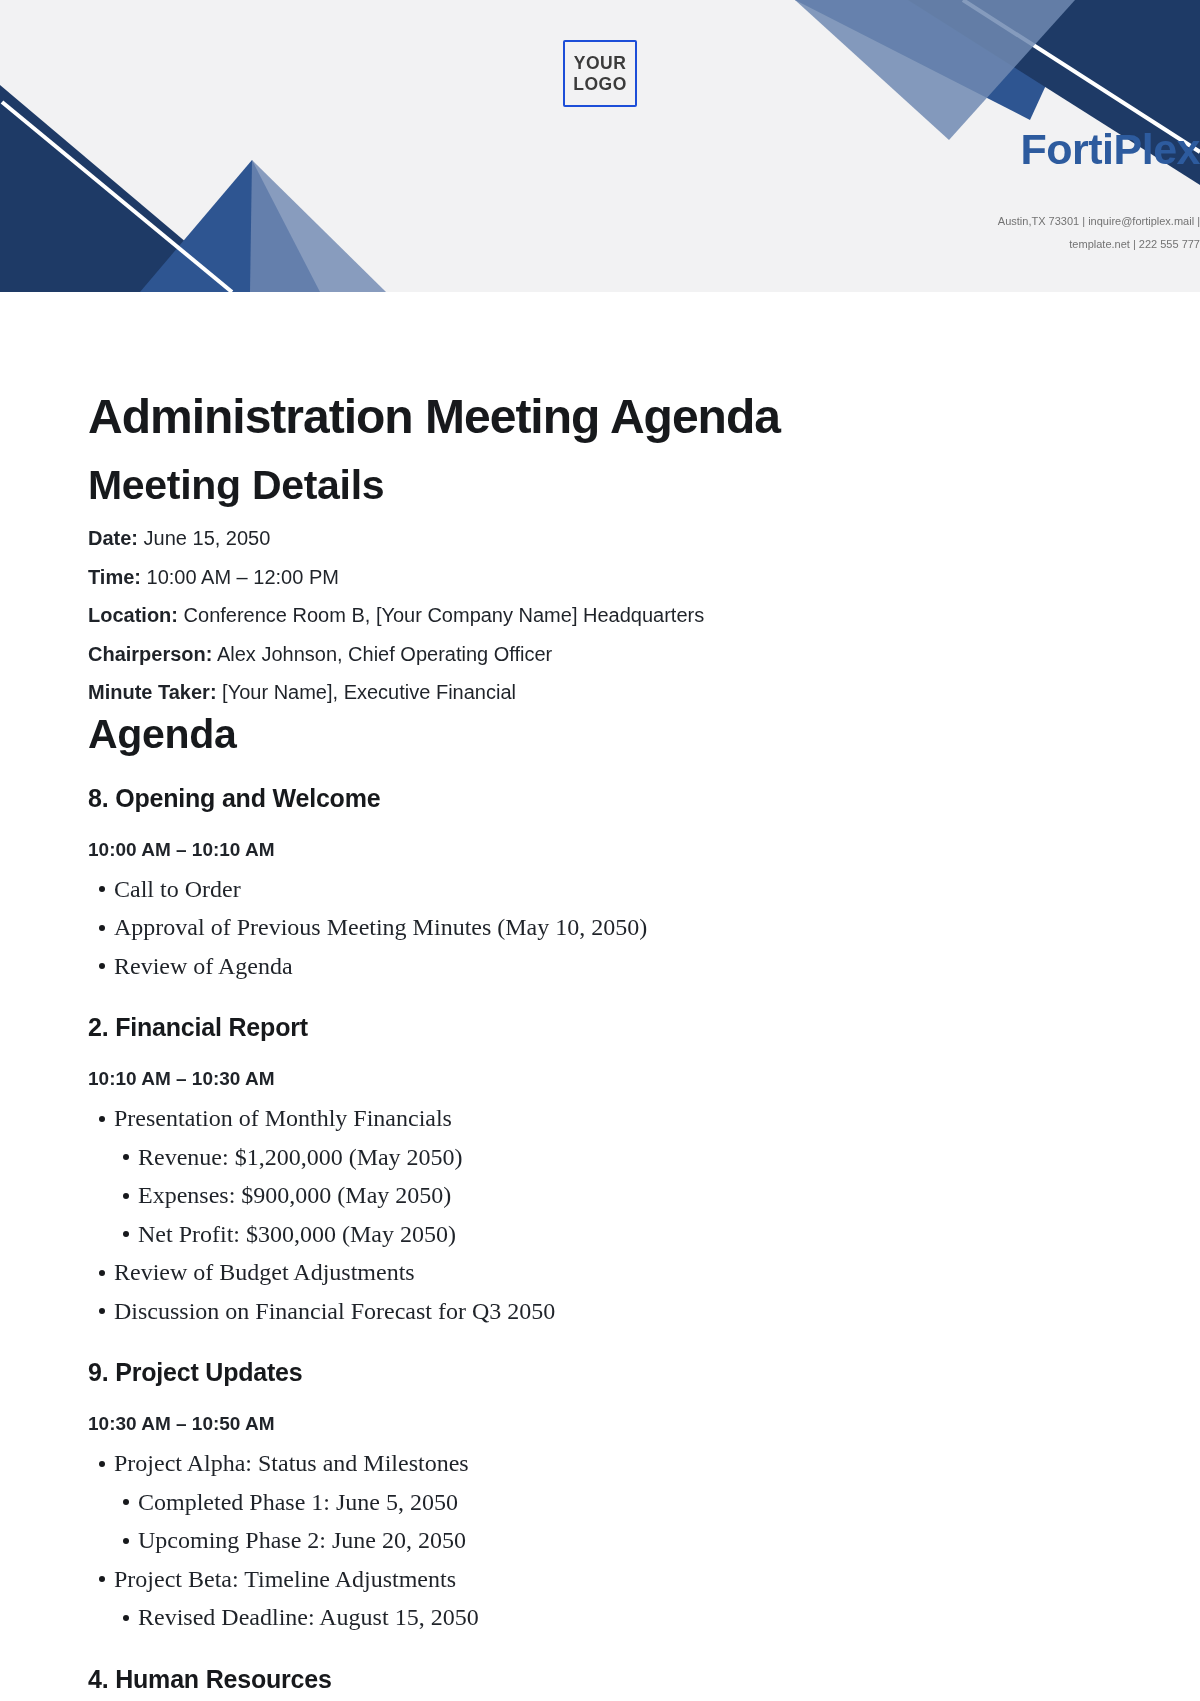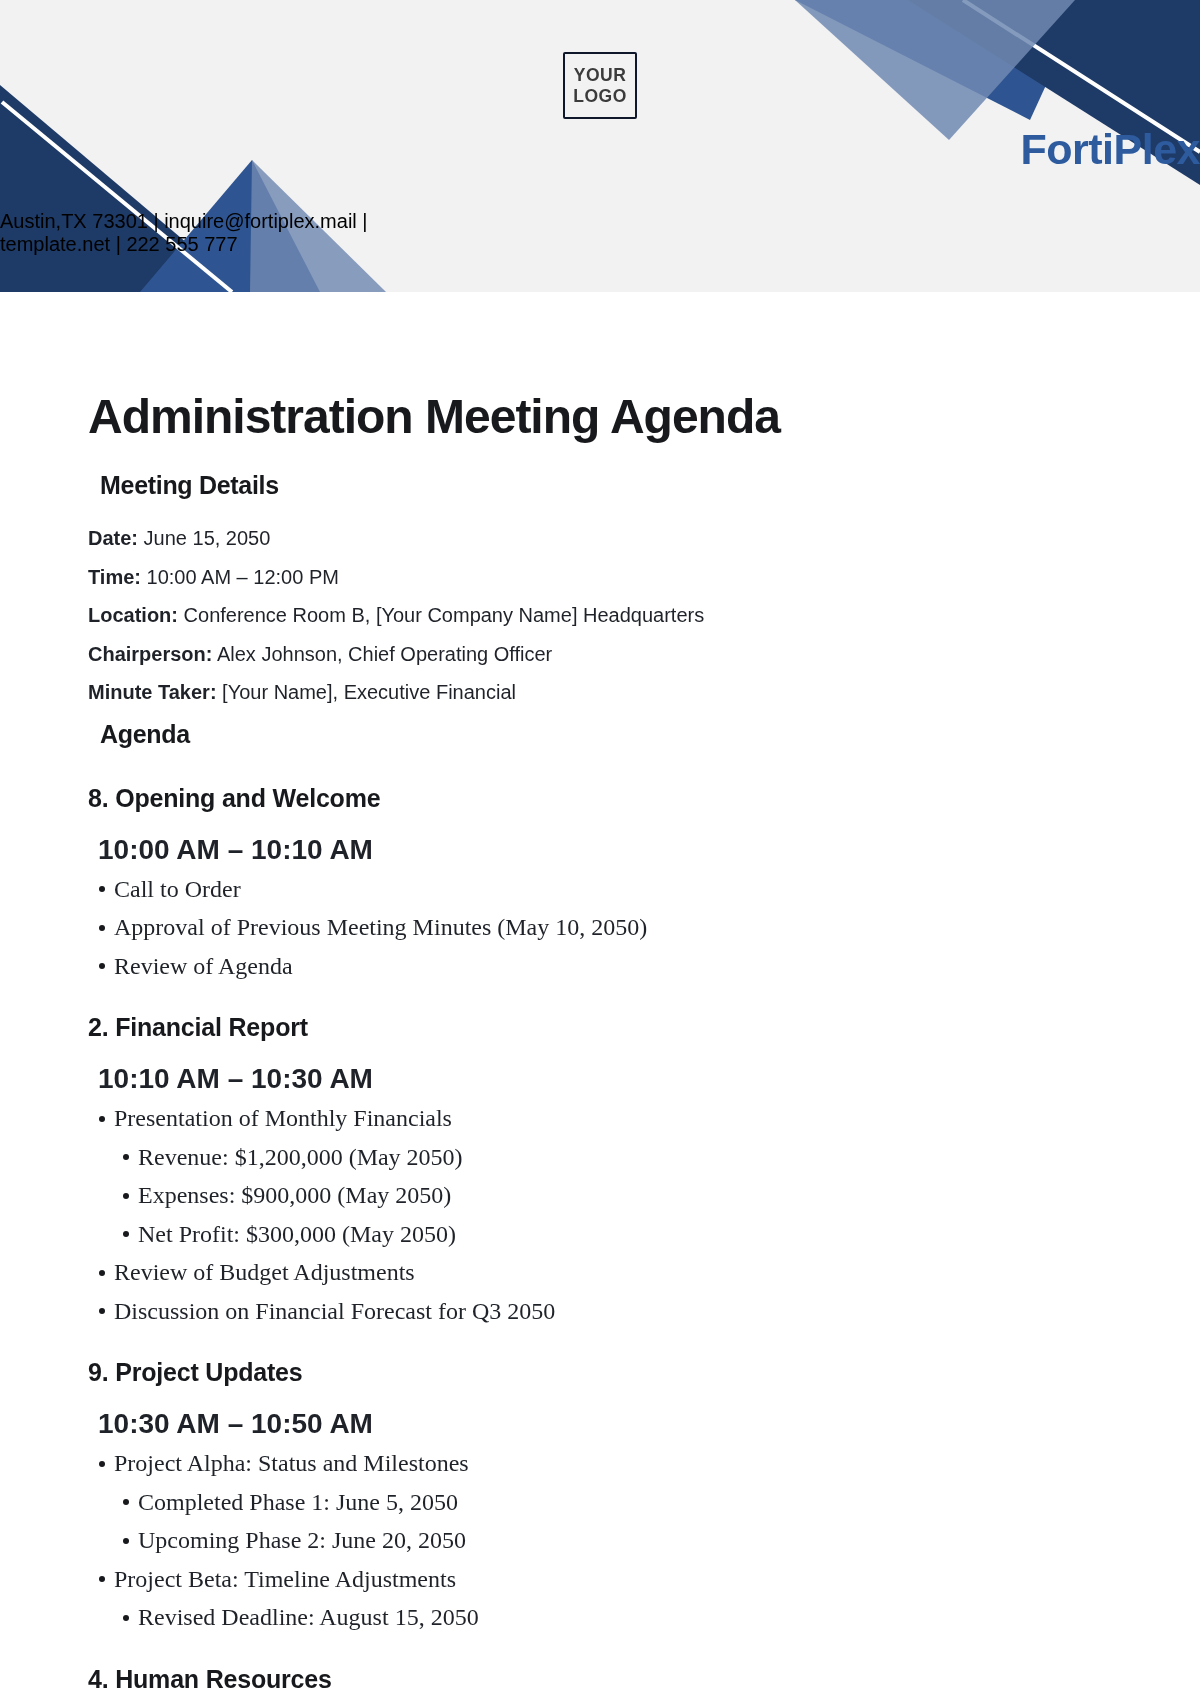--- a/index.html
+++ b/index.html
@@ -20,55 +20,55 @@
   }
   
   .header{position:relative;height:292px;background:var(--header-bg);}
   .decor{position:absolute;inset:0;width:100%;height:100%;display:block;}
   .poly-navy{fill:var(--navy);}
   .poly-medium{fill:var(--medium);}
   .poly-steel{fill:var(--steel);}
   .white-line{stroke:#ffffff;stroke-width:4;fill:none;}
   .logo-box{
     position:absolute;left:50%;transform:translateX(-50%);top:40px;
-    width:74px;height:67px;border:2px solid #0f172a;border-radius:2px;
+    width:74px;height:67px;border:2px solid #1d4ed8;border-radius:2px;
     display:flex;flex-direction:column;align-items:center;justify-content:center;
     font-size:17.5px;line-height:21px;font-weight:600;letter-spacing:.5px;
-    color:#3b3b3b;text-align:right;margin-top:12px;
+    color:#3b3b3b;text-align:right;
   }
   .brand{
     position:absolute;top:124px;left:0;width:100%;text-align:right;
     font-size:43px;line-height:50px;font-weight:700;letter-spacing:-.5px;
     color:var(--brand);
   }
   .contact{
-    position:absolute;top:210px;left:0;width:100%;text-align:left;
-    font-size:20px;line-height:23px;color:#000000;
+    position:absolute;top:210px;left:0;width:100%;text-align:right;
+    font-size:11px;line-height:23px;color:#737373;
   }
   
   .content{padding:0 88px;}
   .doc-title{
     margin:96px 0 0;text-align:left;
     font-size:48px;line-height:58px;font-weight:700;letter-spacing:-1px;
     color:var(--title-text);
   }
   h2.sec{
-    margin:17px 12px 0;font-size:25px;line-height:44px;font-weight:700;
+    margin:17px 0 0;font-size:41px;line-height:44px;font-weight:700;
     letter-spacing:-.3px;color:var(--title-text);
   }
   h2.sec.agenda-heading{margin-top:0;}
   .details{margin-top:12px;}
   .details p{margin:0;font-size:20px;line-height:38.5px;}
   .details strong{font-weight:700;}
   .agenda-section h3{
     margin:26px 0 0;font-size:25px;line-height:32px;font-weight:700;
     color:var(--title-text);letter-spacing:-.2px;
   }
   .agenda-section .time{
-    margin:17px 10px .5px;font-size:28px;line-height:38.5px;font-weight:700;
+    margin:17px 0 .5px;font-size:19px;line-height:38.5px;font-weight:700;
   }
   .agenda-section ul{list-style:none;margin:0;padding:0;}
   .agenda-section li{
     position:relative;padding-left:26px;font-size:24px;line-height:38.5px;font-family:Liberation Serif, serif;
   }
   .agenda-section li::before{
     content:'';position:absolute;left:11px;top:16.5px;width:6px;height:6px;
     border-radius:50%;background:var(--title-text);
   }
   .agenda-section li.level-2{padding-left:50px;}

